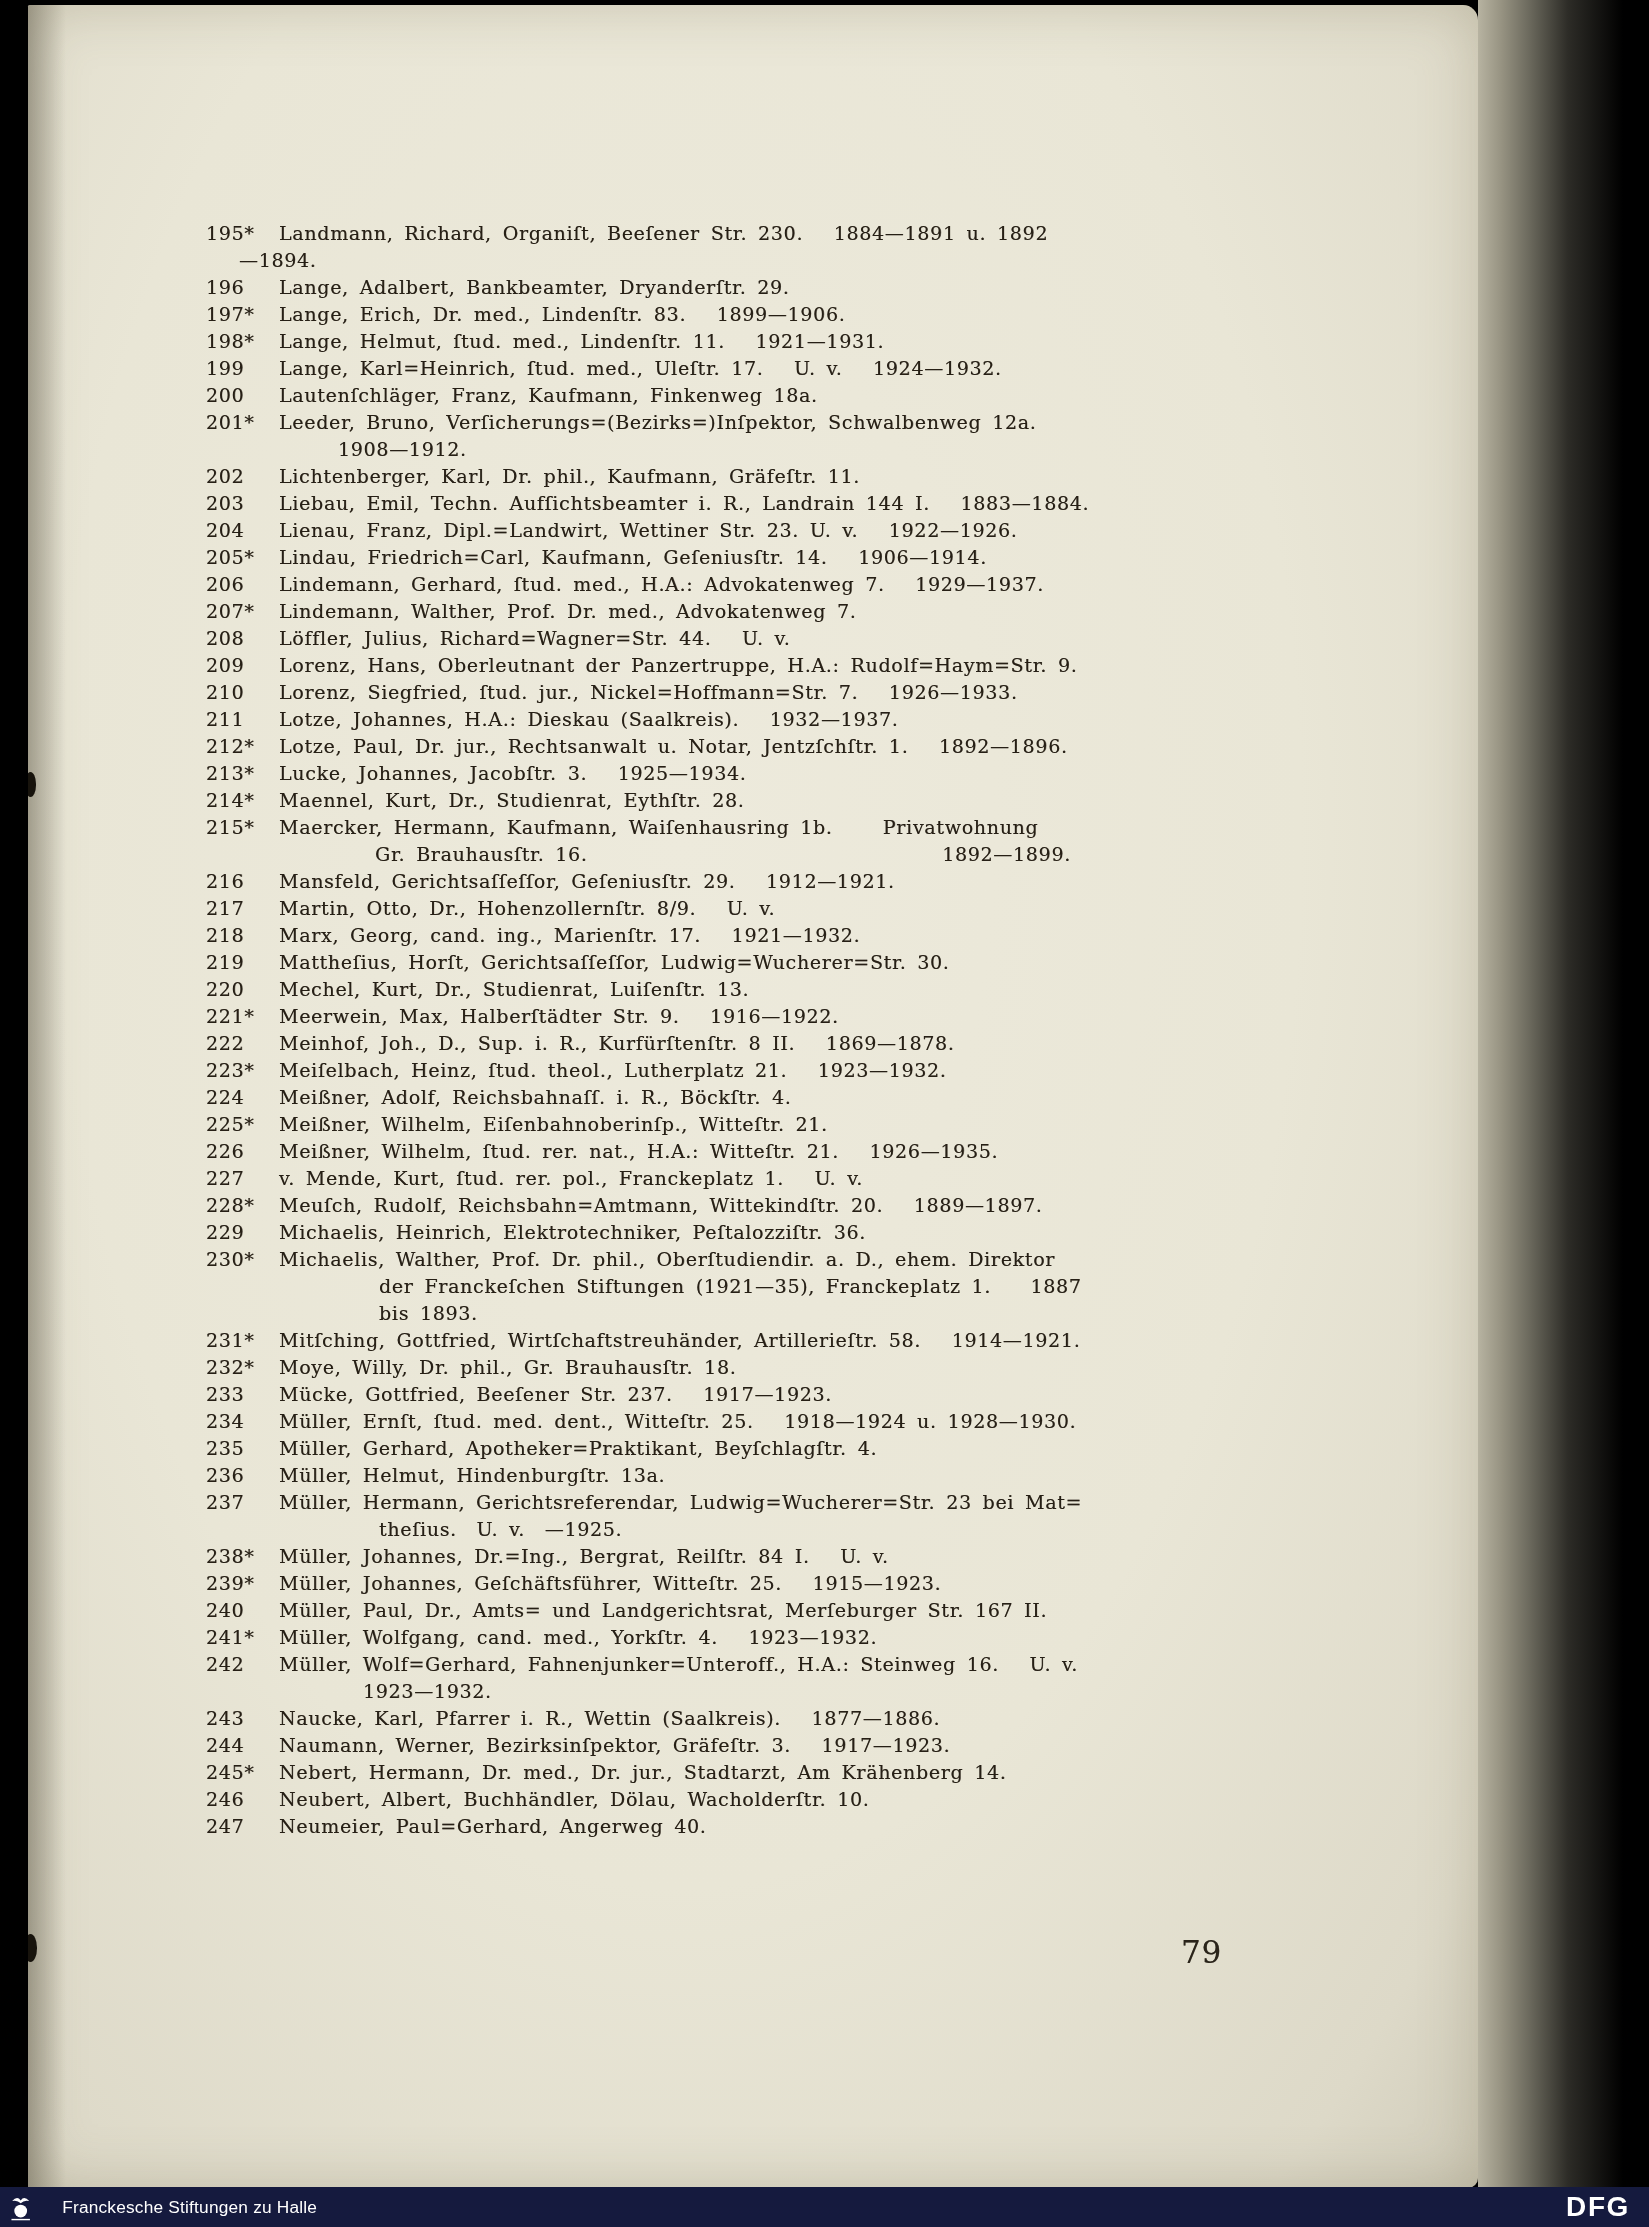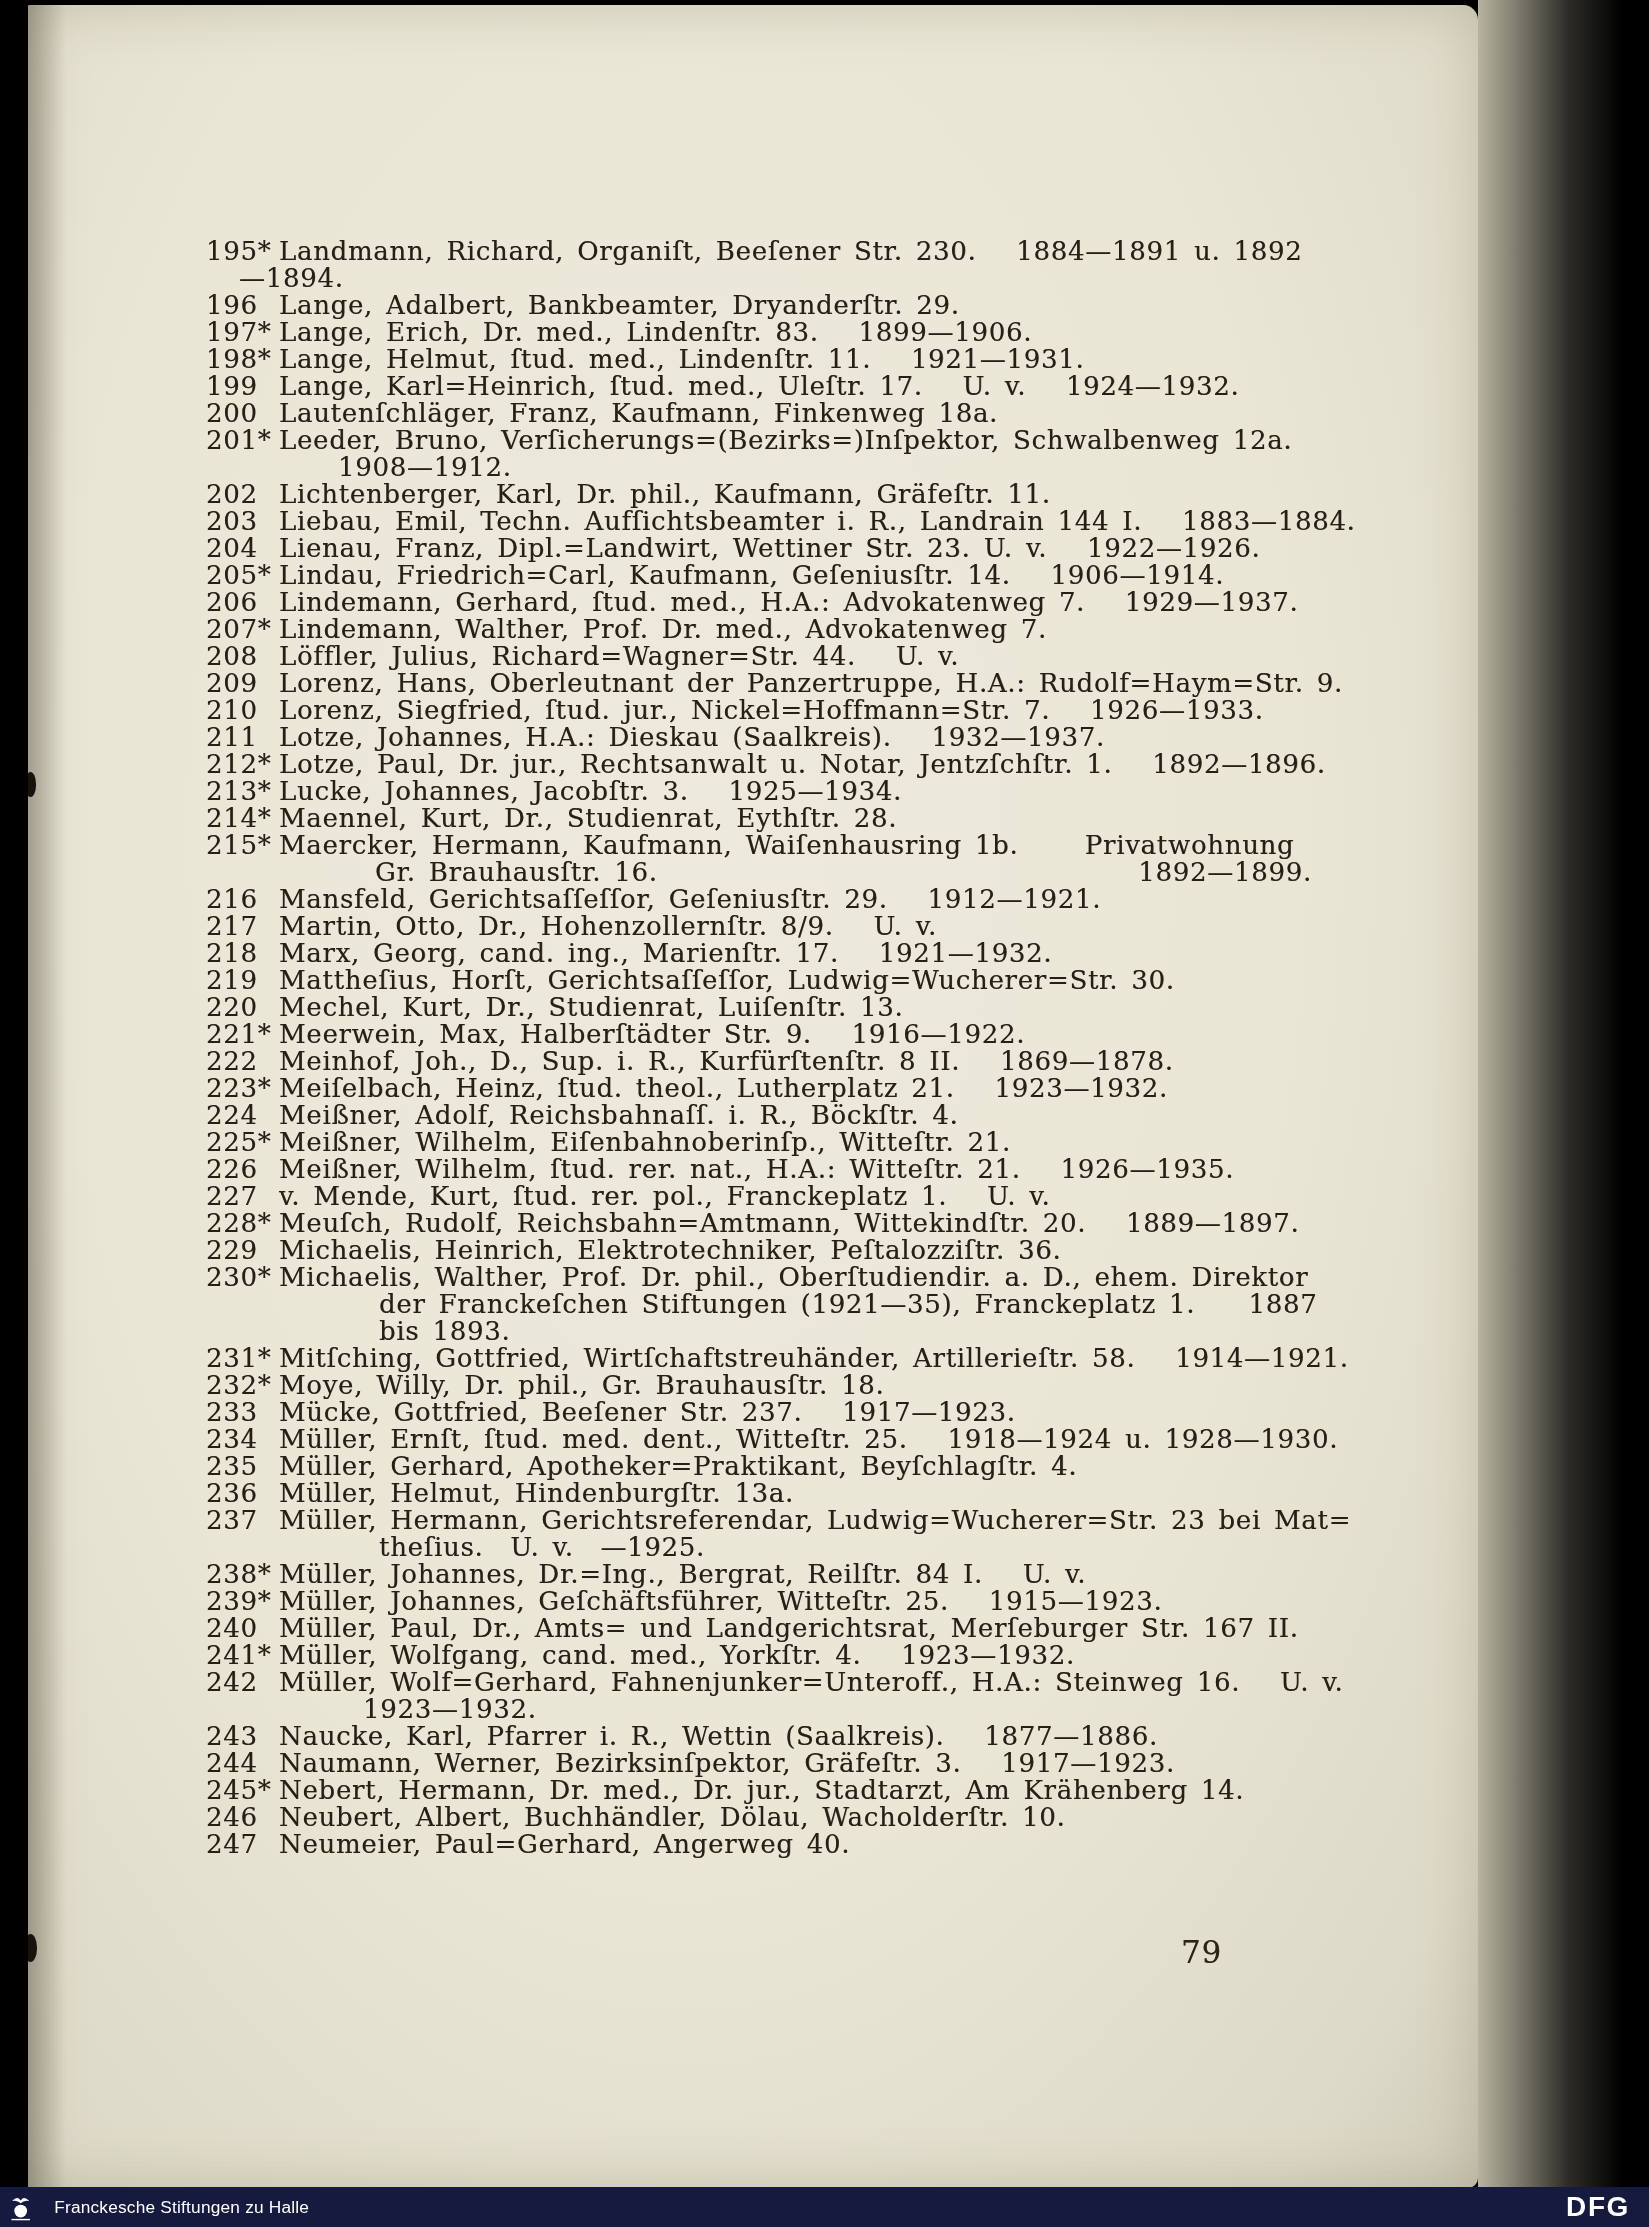--- a/index.html
+++ b/index.html
@@ -37,24 +37,24 @@
     position:absolute;
     background:#17130c;
     border-radius:50%;
   }
   .blemish.b1 { left:-3.3px; top:767px;  width:11.5px; height:25px; }
   .blemish.b2 { left:-4.1px; top:1929px; width:13.2px; height:28px; }
 
   
   .textblock {
     position:absolute;
-    left:178px; top:233px;
+    left:178px; top:215px;
     width:1237px;
     color:#261f15;
-    font-size:26px;
+    font-size:19px;
     line-height:27px;
     letter-spacing:0.7px;
     word-spacing:4.1px;
     white-space:nowrap;
     text-shadow:0.3px 0 0 rgba(38,31,21,0.55);
   }
   .line { display:block; }
   .num { display:inline-block; min-width:73px; }
 
   .pagenum {
@@ -75,21 +75,21 @@
     display:flex;
     align-items:center;
     font-family:"Liberation Sans", sans-serif;
   }
   .flogo {
     margin-left:8.2px;
     width:25px; height:33px;
     display:flex; align-items:center; justify-content:center;
   }
   .flabel {
-    margin-left:21px;
+    margin-left:29px;
     color:#ffffff;
     font-size:17.3px;
     letter-spacing:0.2px;
   }
   .dfg {
     margin-left:auto;
     margin-right:20px;
     color:#ffffff;
     font-weight:bold;
     font-size:28px;

